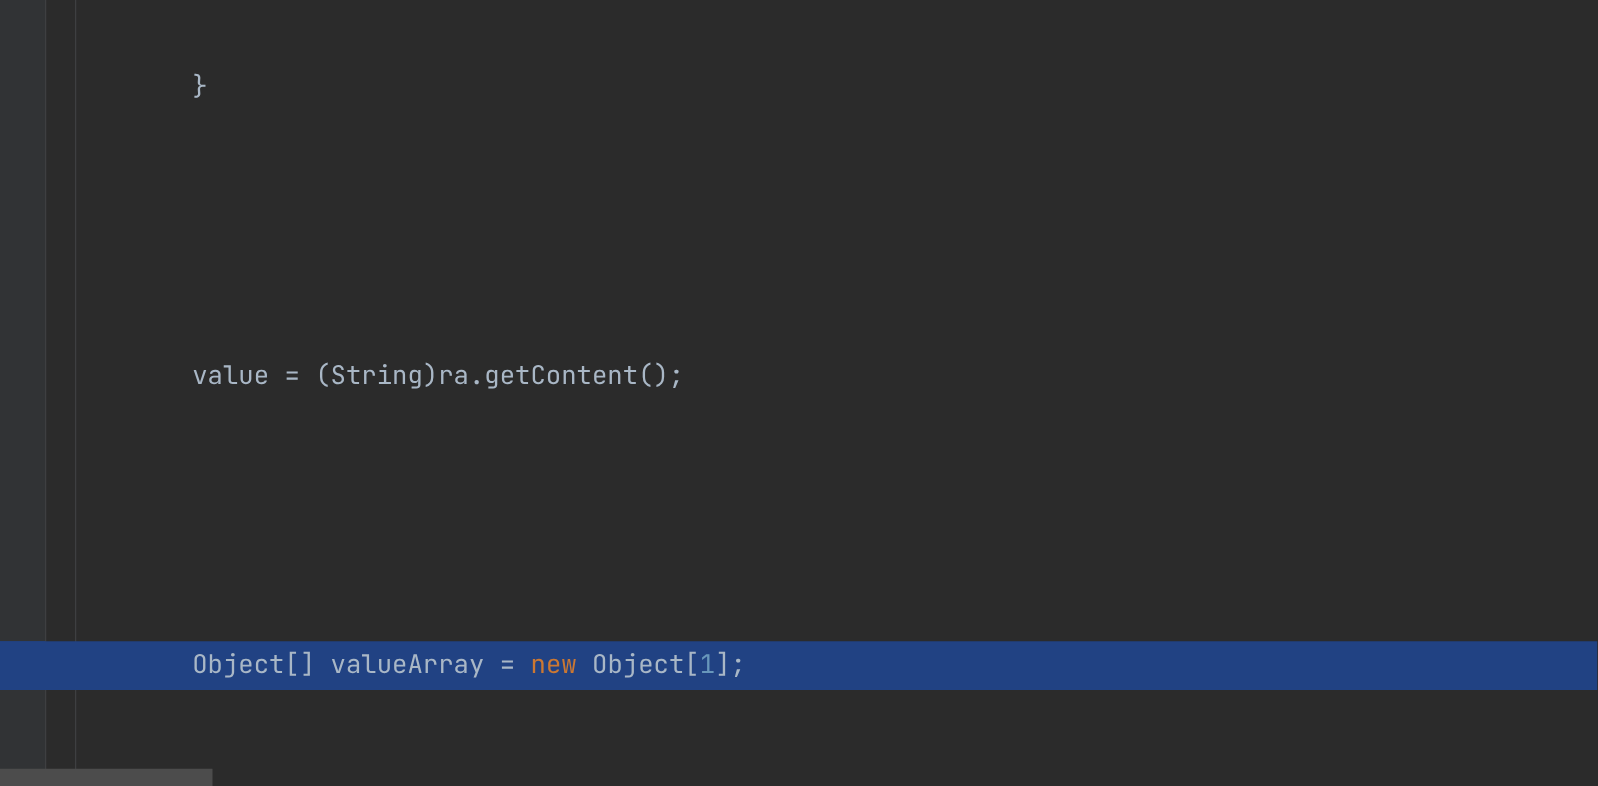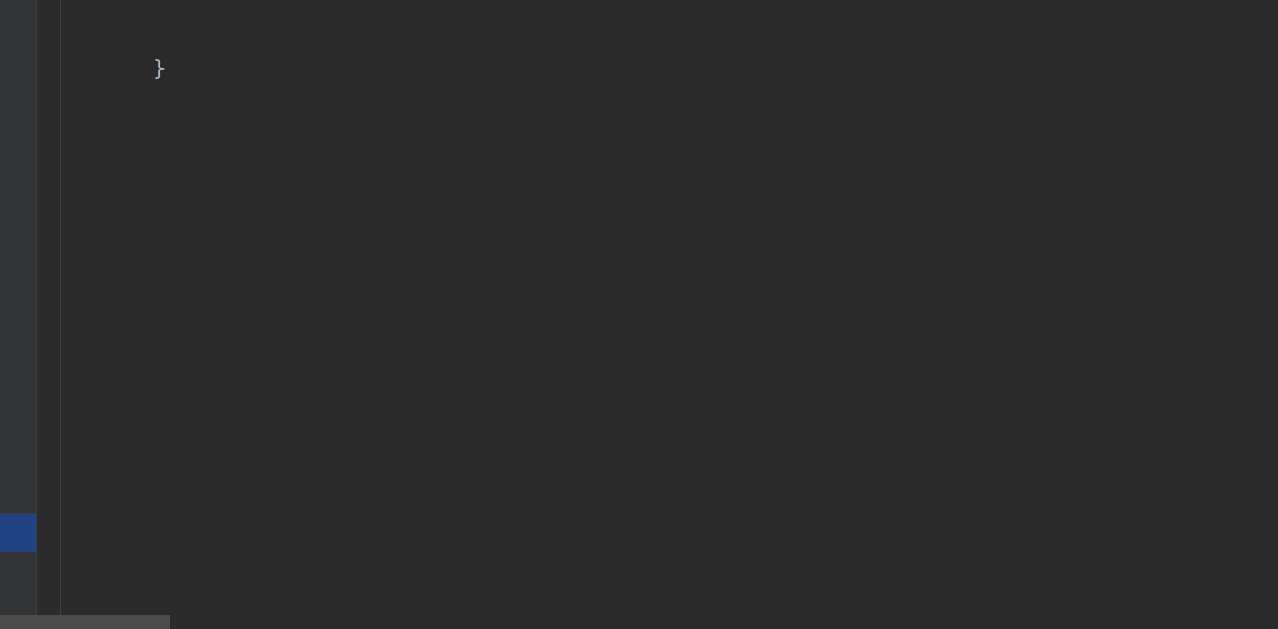--- a/index.html
+++ b/index.html
@@ -75,21 +75,23 @@
 <body>
 
 <div class="editor">
   <div class="gutter"></div>
   <div class="divider"></div>
   <div class="divider2"></div>
 
   <div class="code">
     <span class="line"><span class="t-plain">      }</span></span>
     <span class="line"><span class="t-plain"></span></span>
+    <span class="line"><span class="t-plain">      value = (String)ra.getContent();</span></span>
     <span class="line"><span class="t-plain"></span></span>
+    <span class="line highlight"><span class="t-plain">      Object[] valueArray = </span><span class="t-kw">new</span><span class="t-plain"> Object[</span><span class="t-num">1</span><span class="t-plain">];</span></span>
     <span class="line"><span class="t-plain"></span></span>
     
     
     
     
     
     
     
     
     

